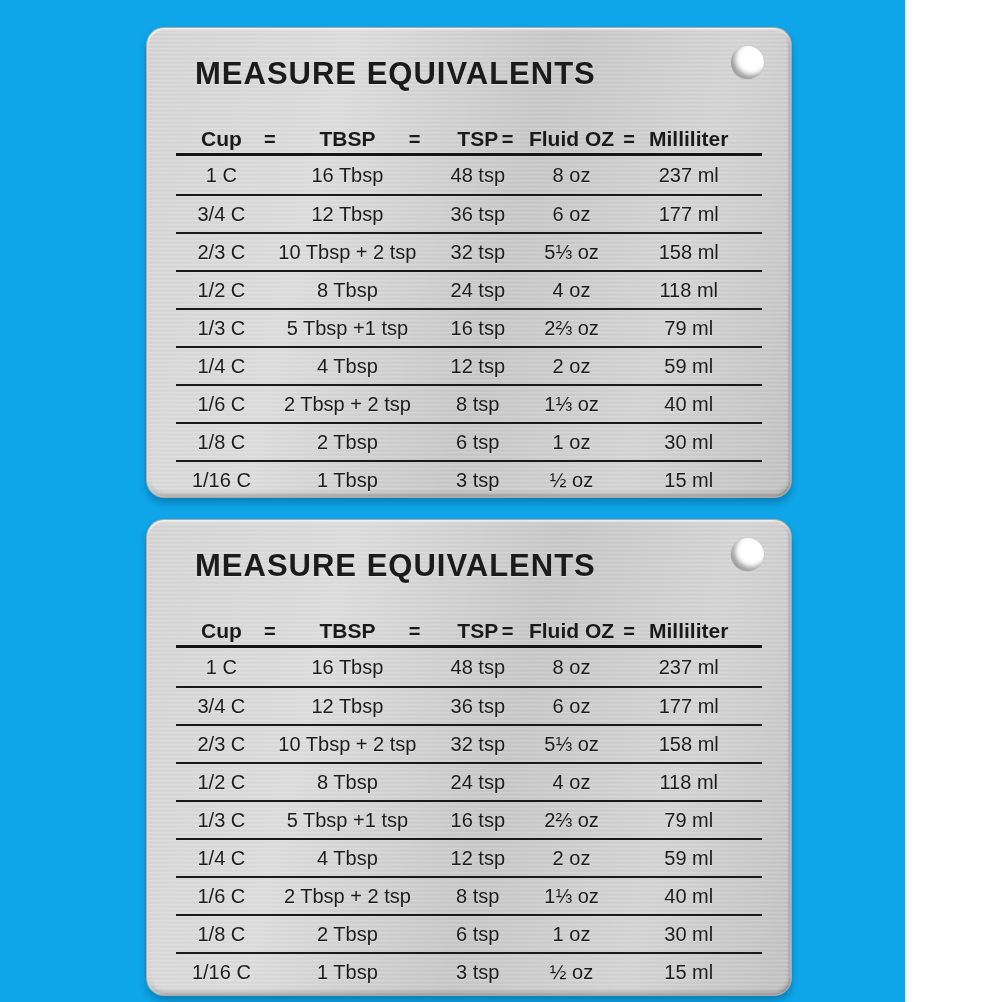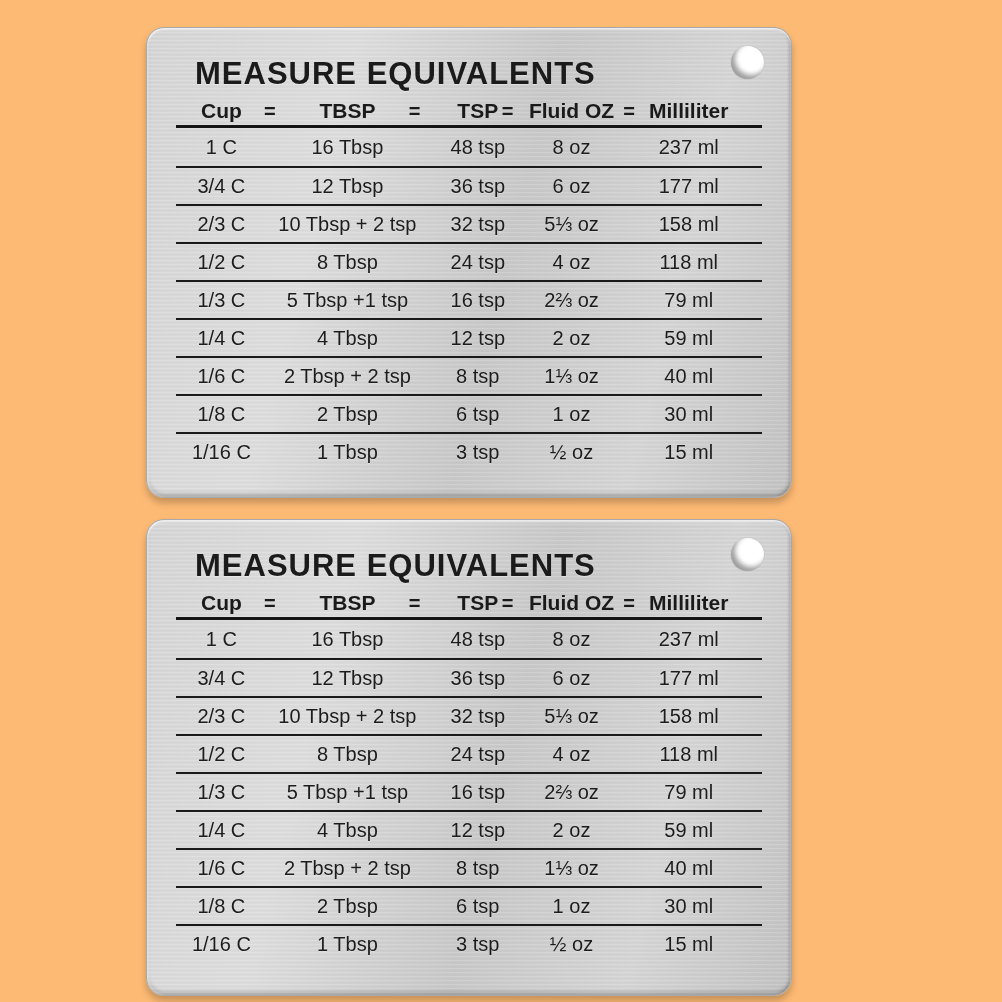--- a/index.html
+++ b/index.html
@@ -1,20 +1,20 @@
 <!DOCTYPE html>
 <html><head>
 <meta charset="utf-8">
 <style>
   html, body { margin: 0; padding: 0; background: #ffffff; }
   #stage {
     position: relative;
-    width: 1002px;
+    width: 905px;
     height: 1002px;
-    background: #fdba74;
+    background: #0ea5e9;
     font-family: "Liberation Sans", sans-serif;
     overflow: hidden;
   }
   .plate {
     position: absolute;
     left: 146px;
     width: 646px;
     border-radius: 18px;
     box-sizing: border-box;
     border: 1px solid #a9a9a9;
@@ -55,21 +55,21 @@
     line-height: 31px;
     font-weight: 700;
     letter-spacing: 1px;
     color: #1b1b1b;
     text-shadow: 0 1px 0 rgba(255,255,255,0.3);
   }
 
   .tbl { width: 100%; }
   .hdr {
     position: relative;
-    margin-top: 8px;
+    margin-top: 36px;
     height: 28px;
     display: grid;
     grid-template-columns: 15.5% 27.5% 17% 15% 25%;
     align-items: center;
     border-bottom: 3px solid #141414;
     font-size: 21px;
     font-weight: 700;
     color: #1a1a1a;
   }
   .hdr .hcell { text-align: center; white-space: nowrap; }

